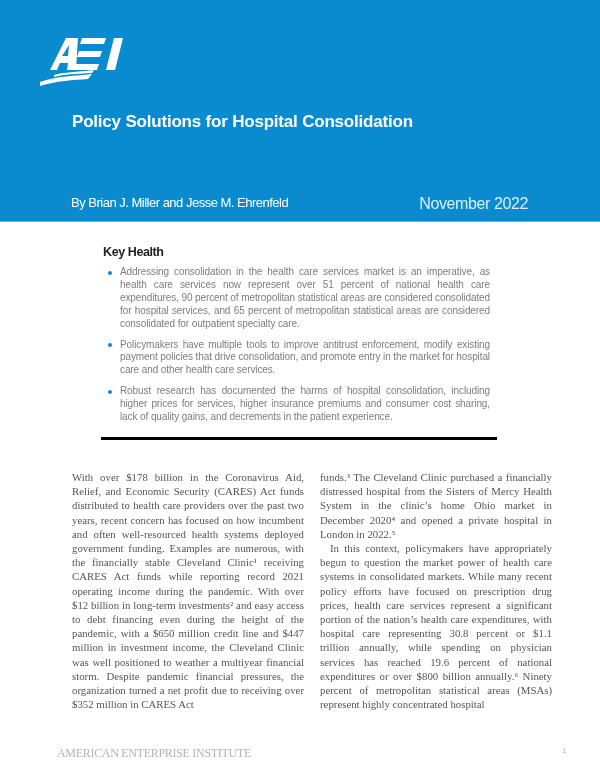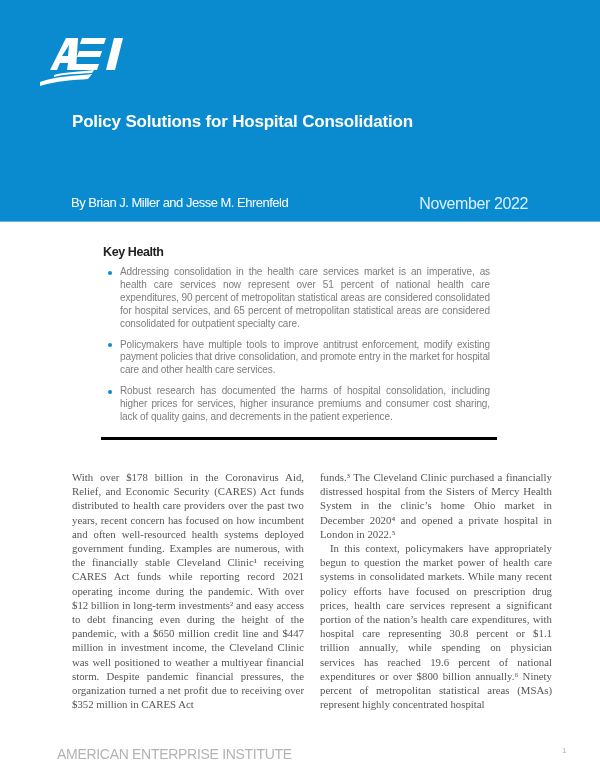--- a/index.html
+++ b/index.html
@@ -46,21 +46,21 @@
     position: absolute; top: 470px; width: 232px;
     font-family: "Liberation Serif", serif; font-size: 10.8px; line-height: 14.2px;
     color: #555; text-align: justify; hyphens: auto;
   }
   .col p { margin: 0; }
   .col p.indent { text-indent: 10px; }
   .col-left { left: 72px; }
   .col-right { left: 320px; }
   .footer-left {
     position: absolute; left: 57px; top: 746px;
-    font-size: 14px; color: #b3b3b3; letter-spacing: -0.3px;
+    font-size: 12px; color: #b3b3b3; letter-spacing: -0.3px; font-family: Liberation Serif, serif;
   }
   .footer-right {
     position: absolute; left: 562px; top: 746px;
     font-size: 8px; color: #b3b3b3;
   }
 </style>
 </head>
 <body>
 
 <div class="header">

